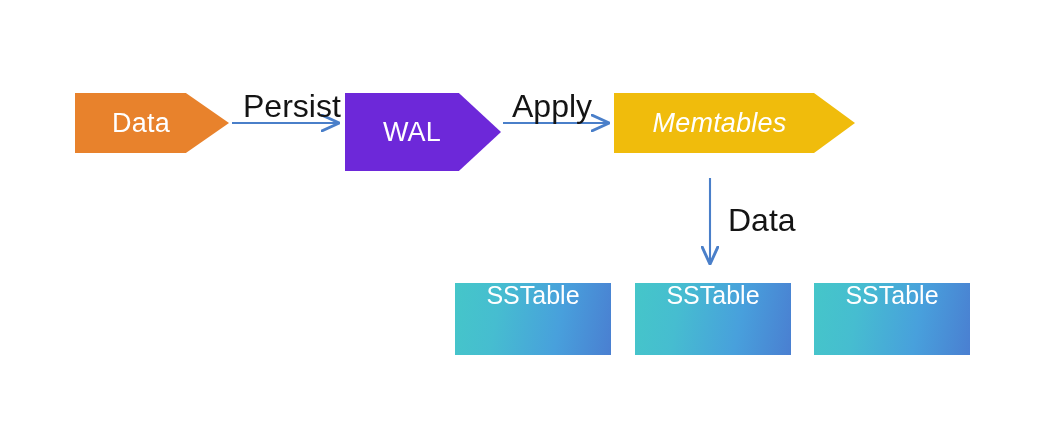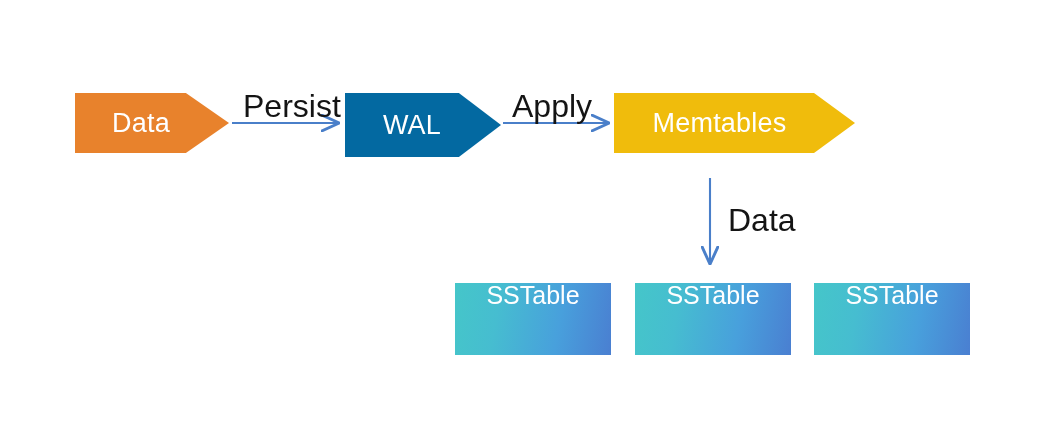--- a/index.html
+++ b/index.html
@@ -45,33 +45,33 @@
     top: 93px;
     width: 154px;
     height: 60px;
     background: #e8822c;
     clip-path: polygon(0 0, 72% 0, 100% 50%, 72% 100%, 0 100%);
   }
   #node-wal {
     left: 345px;
     top: 93px;
     width: 156px;
-    height: 64px;
-    background: #0369a1;
+    height: 78px;
+    background: #6d28d9;
     clip-path: polygon(0 0, 73% 0, 100% 50%, 73% 100%, 0 100%);
   }
   #node-memtables {
     left: 614px;
     top: 93px;
     width: 241px;
     height: 60px;
     background: #f0bc0c;
     clip-path: polygon(0 0, 83% 0, 100% 50%, 83% 100%, 0 100%);
   }
-  #node-memtables .chev-label { padding-right: 30px; }
+  #node-memtables .chev-label { padding-right: 30px; font-style: italic; }
 
   
   .sstable {
     position: absolute;
     top: 283px;
     width: 156px;
     height: 72px;
     display: flex;
     align-items: flex-start;
     justify-content: center;

